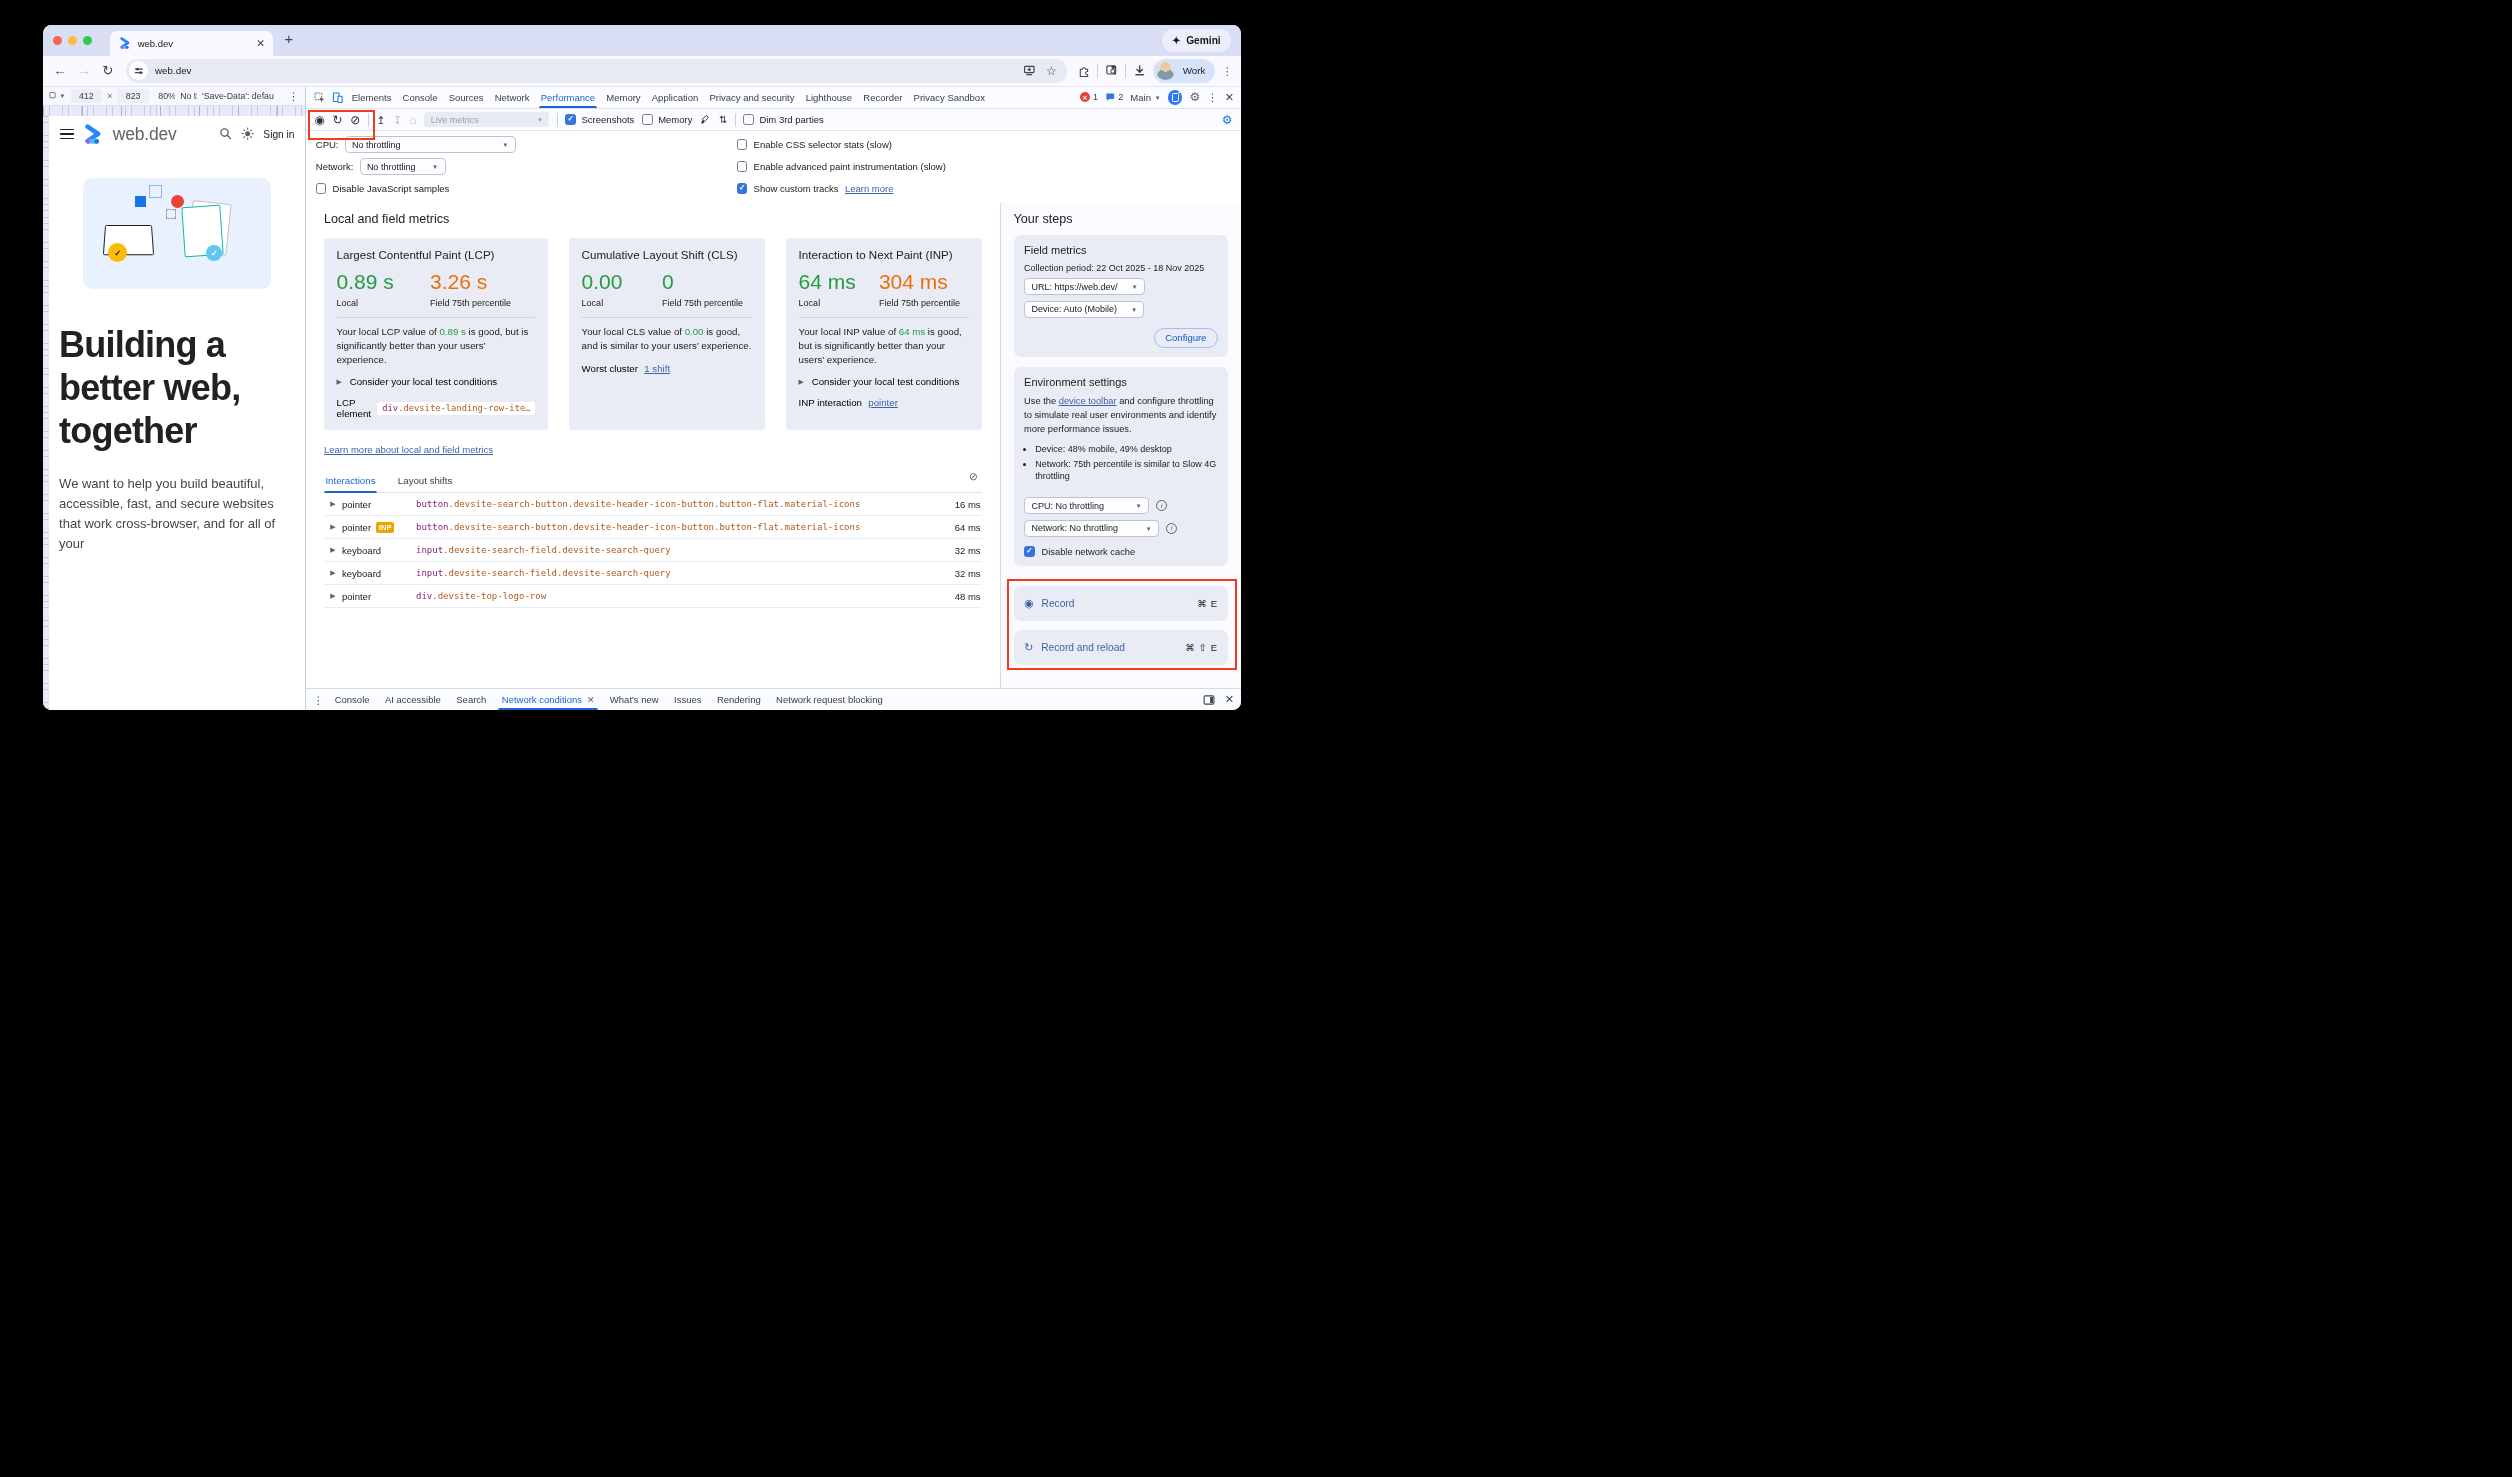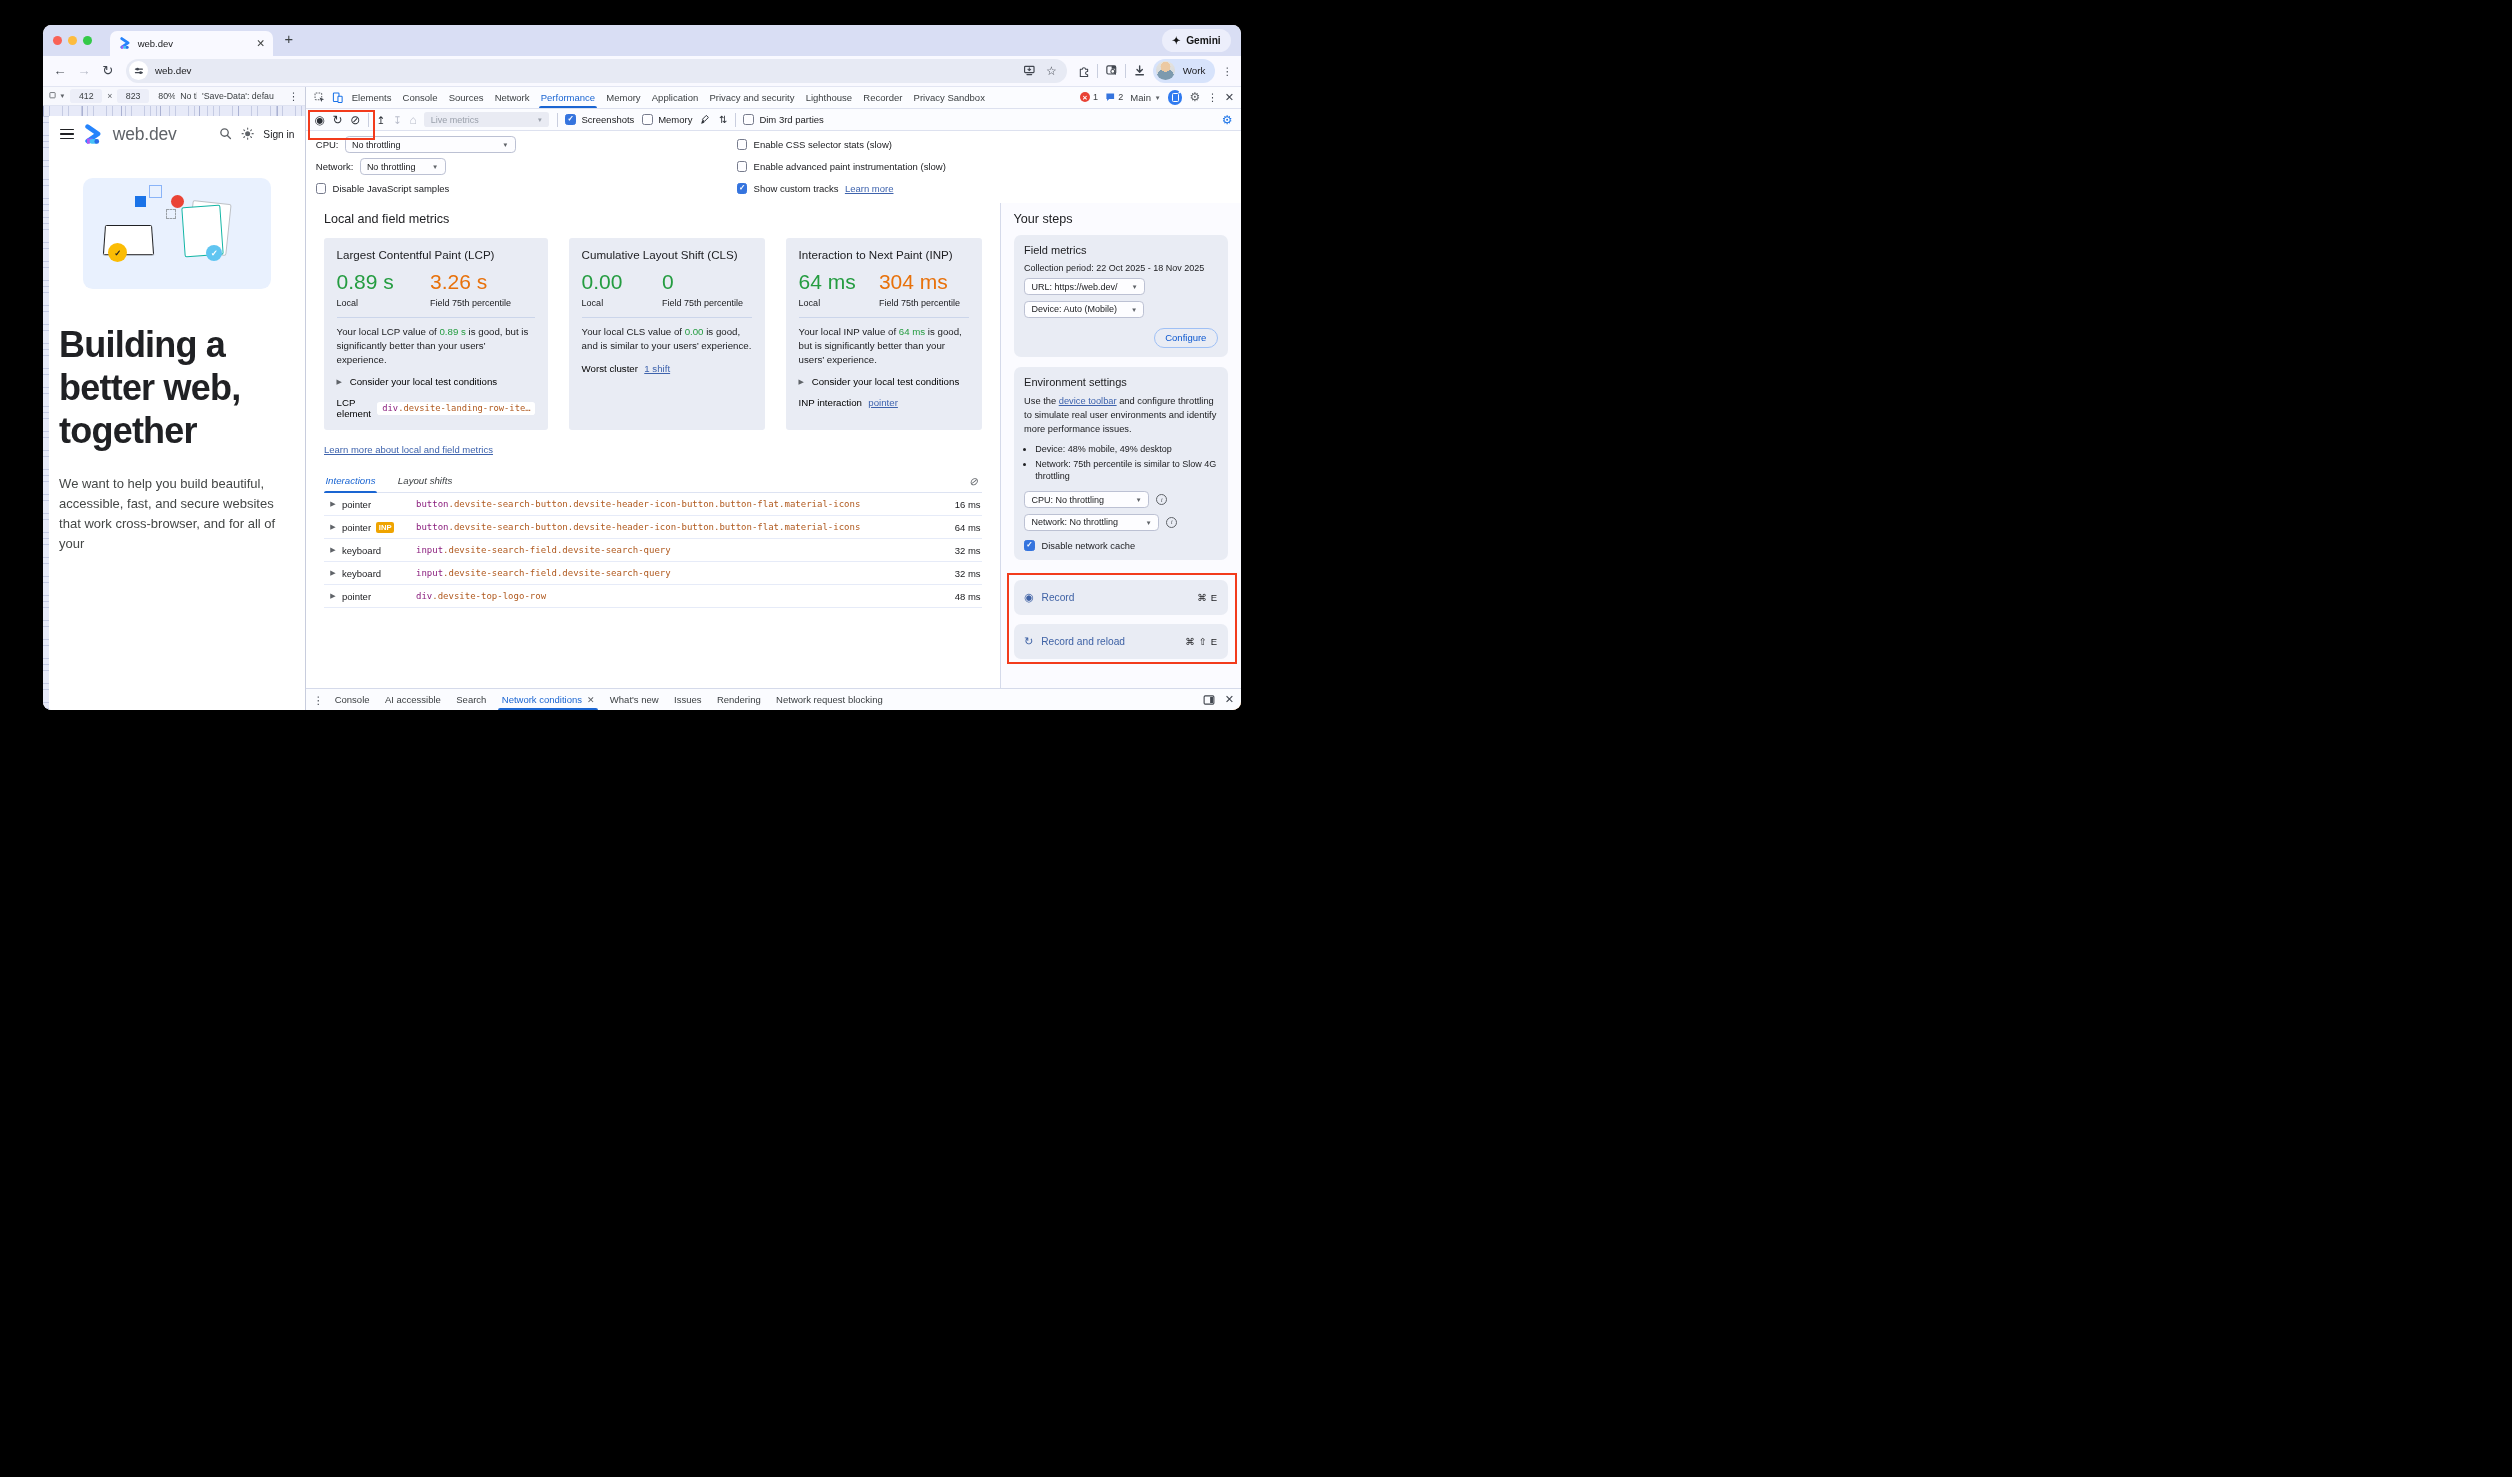--- a/index.html
+++ b/index.html
@@ -117,21 +117,21 @@
   .vlab { font-size:9px; color:#202124; margin-top:3.5px; }
   .carddiv { height:0.7px; background:#cbd5ea; margin:9px 0 7.7px; }
   .desc { font-size:9.7px; line-height:1.46; color:#202124; }
   .desc .green { color:#249c40; }
   .expander { display:flex; align-items:center; gap:7.7px; margin-top:9px; font-size:9.7px; font-weight:500; }
   .chev { color:#5f6368; font-size:7px; }
   .bottomrow { margin-top:9.8px; display:flex; align-items:center; gap:6.3px; font-size:9.7px; }
   .chip { background:#fff; border-radius:2.8px; padding:1.4px 4.9px; font-family:"DejaVu Sans Mono",monospace; font-size:8.8px; white-space:nowrap; }
   .seltag { color:#8b1f7e; } .selcls { color:#b0591e; }
   .learn { display:inline-block; margin-top:14px; font-size:9.5px; }
-  .int-head { display:flex; align-items:center; margin-top:15.4px; border-bottom:0.7px solid #dde3f2;font-style:italic; }
+  .int-head { display:flex; margin-top:15.4px; border-bottom:0.7px solid #dde3f2; }
   .itab { padding:4.9px 1.4px 6.3px; margin-right:19.6px; font-size:9.7px; color:#3c4043; position:relative; }
   .itab.active { color:#1a65d2; }
   .itab.active::after { content:""; position:absolute; left:0; right:0; bottom:-0.7px; height:2.1px; border-radius:2.1px 2.1px 0 0; background:#1a65d2; }
   .int-clear { margin-left:auto; font-size:10.5px; color:#5f6368; padding-right:4.2px; }
   .irow { height:23px; display:flex; align-items:center; border-bottom:0.7px solid #e6ebf8; font-size:9.5px; color:#202124; }
   .irow .chev { width:18px; text-align:center; }
   .imeta { width:74px; display:flex; align-items:center; gap:4.9px; }
   .ibadge { background:#efa400; color:#fff; font-size:7.7px; font-weight:700; padding:0.7px 2.8px; border-radius:2.1px; }
   .isel { flex:1; font-family:"DejaVu Sans Mono",monospace; font-size:9px; white-space:nowrap; overflow:hidden; text-overflow:ellipsis; padding-right:12.6px; }
   .itime { width:45px; text-align:right; margin-right:1.4px; }
@@ -586,21 +586,21 @@
 
           <div class="nscard">
             <div class="nst">Environment settings</div>
             <div class="envp">
               <span>Use the </span><span class="linky">device toolbar</span><span> and configure throttling to simulate real user environments and identify more performance issues.</span>
             </div>
             <ul class="envul">
               <li>Device: 48% mobile, 49% desktop</li>
               <li>Network: 75th percentile is similar to Slow 4G throttling</li>
             </ul>
-            <div class="nsrow" style="margin-top:8px">
+            <div class="nsrow" style="margin-top:14px">
               <span class="sel" style="width:125px">
                 <span>CPU: No throttling</span>
                   <span class="arrow">▼</span>
               </span>
               <span class="info">i</span>
             </div>
             <div class="nsrow">
               <span class="sel" style="width:135px">
                 <span>Network: No throttling</span>
                   <span class="arrow">▼</span>

